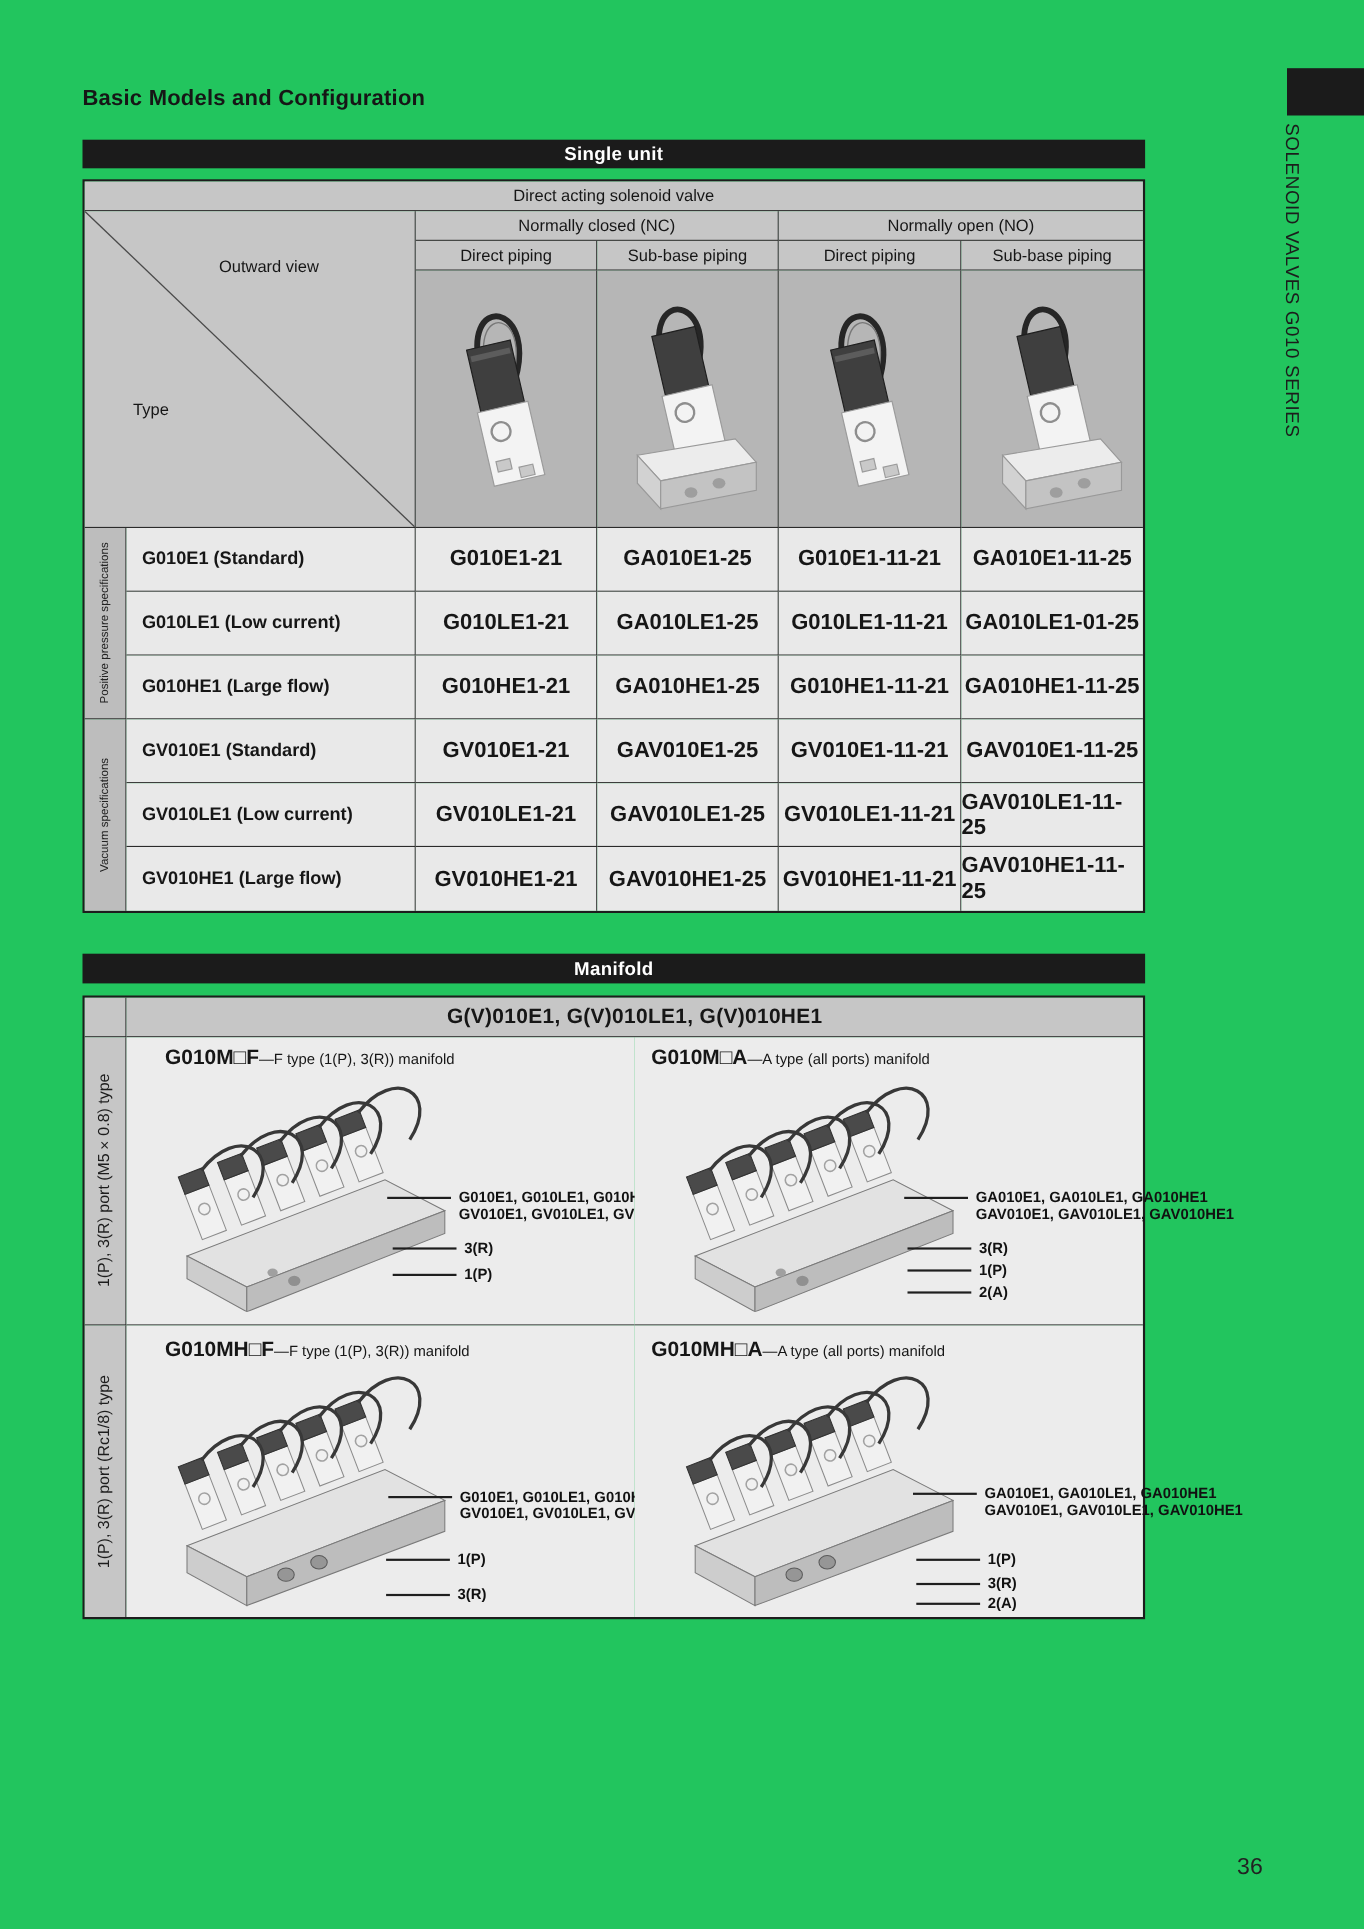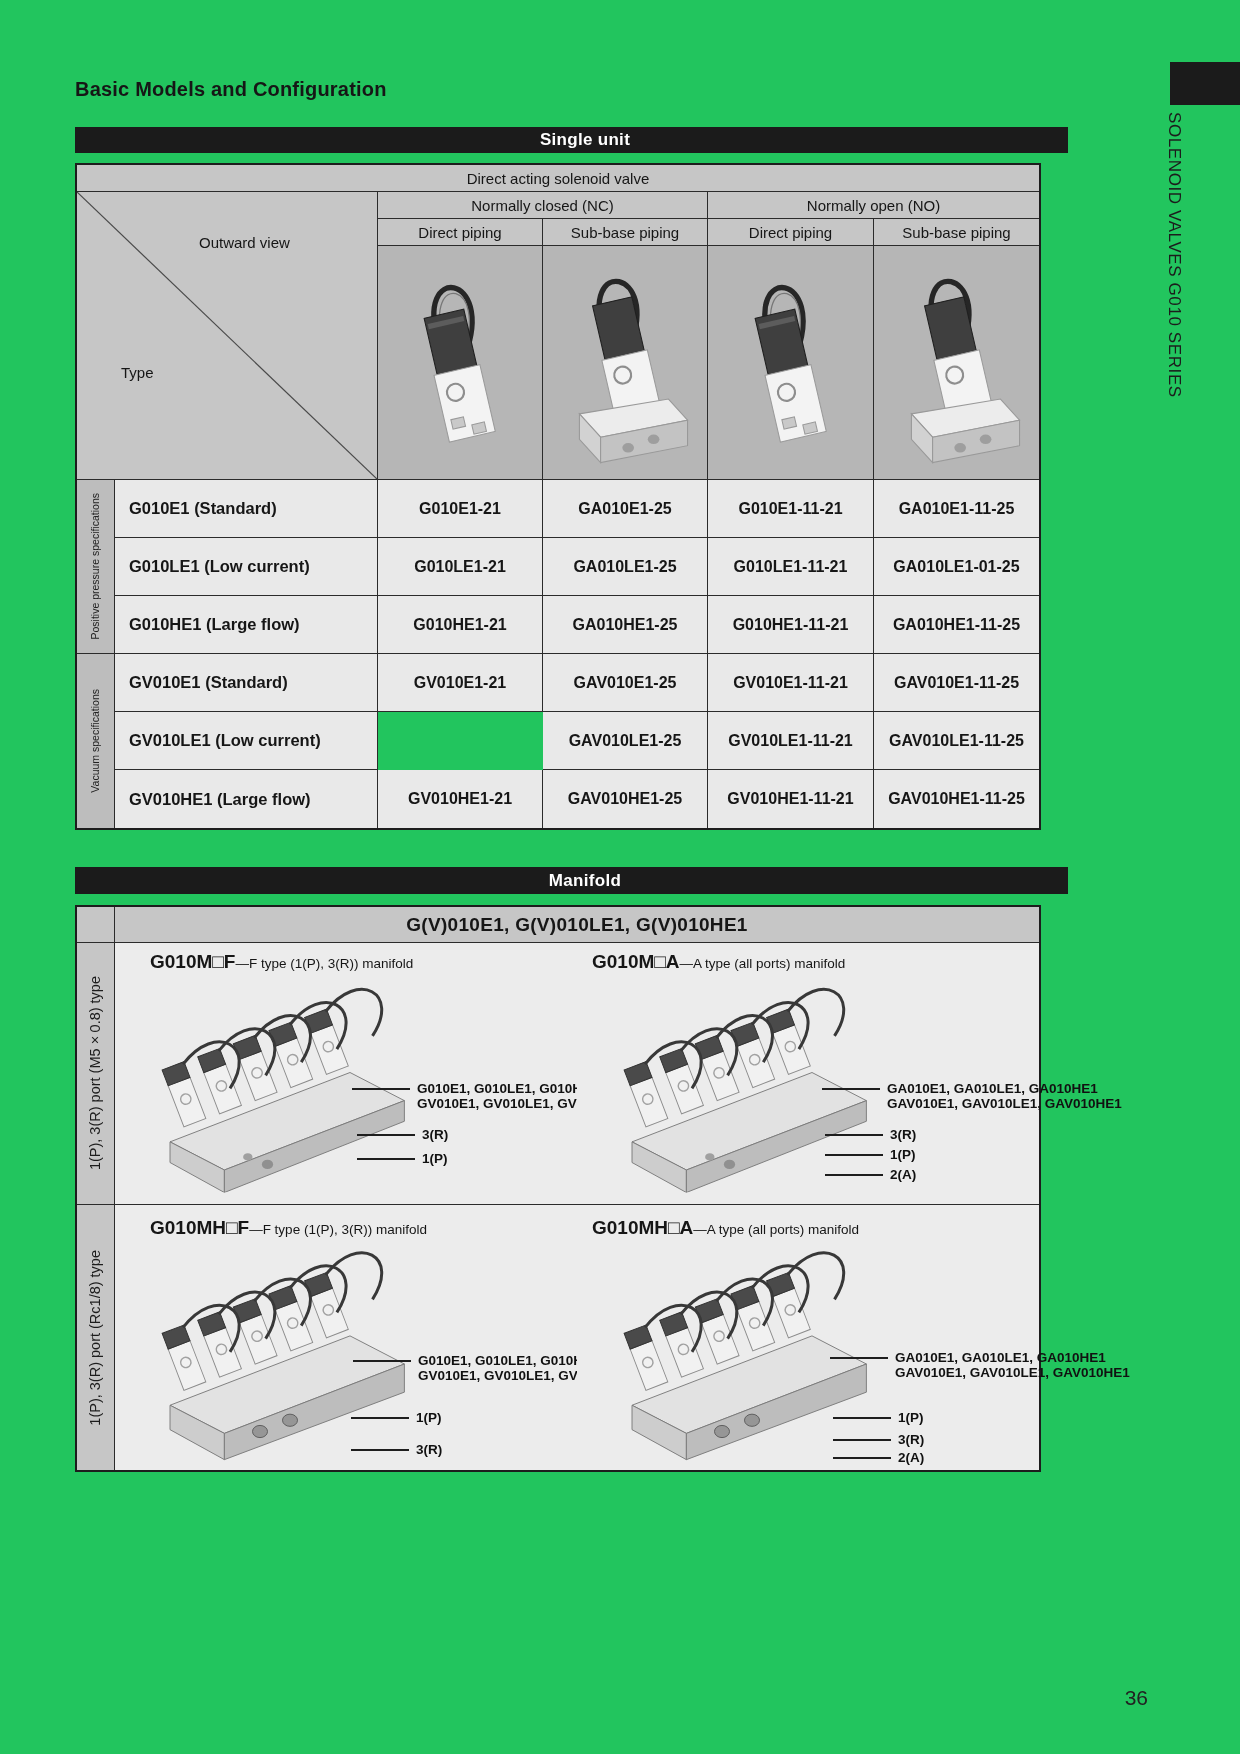--- a/index.html
+++ b/index.html
@@ -14,42 +14,42 @@
   .side-tab-block { background:#1b1b1b; }
   .side-text {
     writing-mode:vertical-rl; text-orientation:mixed;
     font-size:17px; letter-spacing:0.6px; color:#1c1c1c; white-space:nowrap;
   }
   .page-number { font-size:21px; color:#222; }
 
   
   .bar {
     background:#1b1b1b; color:#ffffff; font-weight:bold; font-size:17px;
-    display:flex; align-items:center; justify-content:center; letter-spacing:0.3px;padding-left:27px;
+    display:flex; align-items:center; justify-content:center; letter-spacing:0.3px;
   }
 
   
   .grid-table { display:grid; border:2px solid #1d1d1d; box-sizing:border-box; }
   .cell {
     border-right:1px solid #2b2b2b; border-bottom:1px solid #2b2b2b;
     box-sizing:border-box; position:relative;
     display:flex; align-items:center; justify-content:center;
   }
   .cell.lc { border-right:none; }
   .cell.lr { border-bottom:none; }
 
   .su-table { grid-template-columns:38px 263px 165px 165px 166px 165px;
               grid-template-rows:27px 27px 27px 234px repeat(6,58px); }
   .hdr { background:#c6c6c6; font-size:15px; }
   .corner { background:#c6c6c6; }
   .photo { background:#b6b6b6; }
   .glabel { background:#bdbdbd; }
   .tcell { background:#e9e9e9; font-weight:bold; font-size:16.5px;
            justify-content:flex-start; padding-left:14px; }
-  .mcell { background:#e9e9e9; font-weight:bold; font-size:16px; }
+  .mcell { background:#e9e9e9; font-weight:bold; font-size:20px; }
 
   .vtext {
     writing-mode:vertical-rl; transform:rotate(180deg);
     white-space:nowrap; line-height:1;
   }
   .glabel .vtext { font-size:10.5px; color:#222; }
 
   .corner-svg { position:absolute; left:0; top:0; width:100%; height:100%; }
   .corner-top { position:absolute; left:122px; top:42px; font-size:15px; }
   .corner-bottom { position:absolute; left:44px; top:172px; font-size:15px; }
@@ -260,20 +260,21 @@
     <div class="cell mcell" style="grid-area:7/5/8/6;">G010HE1-11-21</div>
     <div class="cell mcell lc" style="grid-area:7/6/8/7;">GA010HE1-11-25</div>
 
     <div class="cell tcell" style="grid-area:8/2/9/3;">GV010E1 (Standard)</div>
     <div class="cell mcell" style="grid-area:8/3/9/4;">GV010E1-21</div>
     <div class="cell mcell" style="grid-area:8/4/9/5;">GAV010E1-25</div>
     <div class="cell mcell" style="grid-area:8/5/9/6;">GV010E1-11-21</div>
     <div class="cell mcell lc" style="grid-area:8/6/9/7;">GAV010E1-11-25</div>
 
     <div class="cell tcell" style="grid-area:9/2/10/3;">GV010LE1 (Low current)</div>
+    <div class="cell mcell" style="grid-area:9/3/10/4;">GV010LE1-21</div>
     <div class="cell mcell" style="grid-area:9/4/10/5;">GAV010LE1-25</div>
     <div class="cell mcell" style="grid-area:9/5/10/6;">GV010LE1-11-21</div>
     <div class="cell mcell lc" style="grid-area:9/6/10/7;">GAV010LE1-11-25</div>
 
     <div class="cell tcell lr" style="grid-area:10/2/11/3;">GV010HE1 (Large flow)</div>
     <div class="cell mcell lr" style="grid-area:10/3/11/4;">GV010HE1-21</div>
     <div class="cell mcell lr" style="grid-area:10/4/11/5;text-align:right;">GAV010HE1-25</div>
     <div class="cell mcell lr" style="grid-area:10/5/11/6;">GV010HE1-11-21</div>
     <div class="cell mcell lr lc" style="grid-area:10/6/11/7;">GAV010HE1-11-25</div>
   </div>

